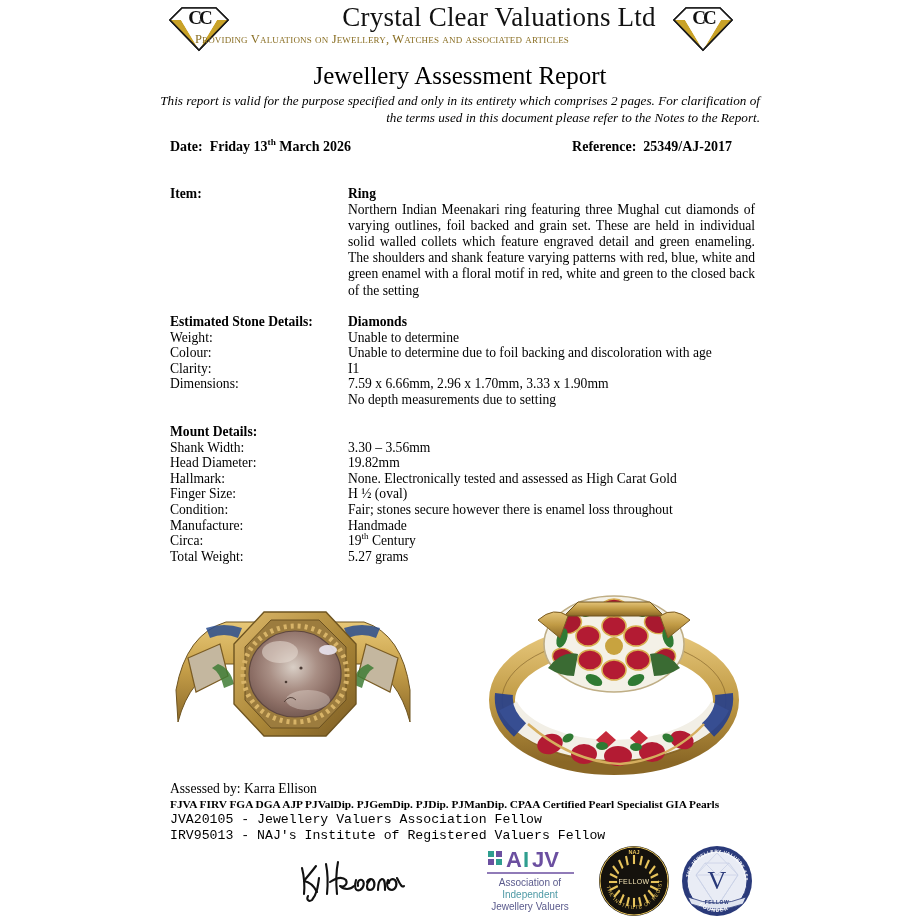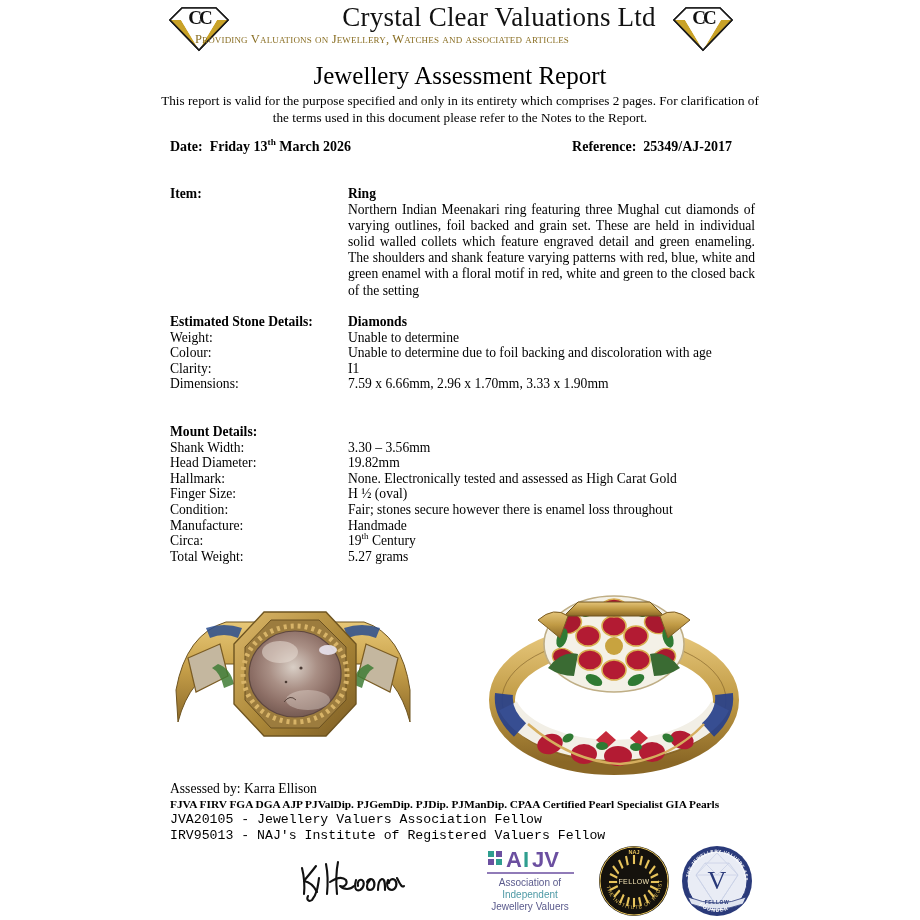--- a/index.html
+++ b/index.html
@@ -63,21 +63,22 @@
     width: 920px;
     text-align: center;
     font-size: 25px;
     font-weight: normal;
     color: #000;
   }
   .doc-note {
     position: absolute;
     left: 160px; top: 92px;
     width: 600px;
-    text-align: center;
+    text-align: right;
+    font-style: italic;
     font-size: 13.2px;
     line-height: 17px;
   }
 
   
   .meta-row {
     position: absolute;
     left: 170px; top: 139px;
     width: 562px;
     font-size: 14px;
@@ -251,20 +252,24 @@
     <span class="label">Colour:</span>
     <span class="value">Unable to determine due to foil backing and discoloration with age</span>
   </div>
   <div class="row">
     <span class="label">Clarity:</span>
     <span class="value">I1</span>
   </div>
   <div class="row">
     <span class="label">Dimensions:</span>
     <span class="value">7.59 x 6.66mm, 2.96 x 1.70mm, 3.33 x 1.90mm</span>
+  </div>
+  <div class="row">
+    <span class="label"></span>
+    <span class="value">No depth measurements due to setting</span>
   </div>
 </div>
 
 <div class="section sec-mount">
   <div class="row">
     <span class="label b">Mount Details:</span>
   </div>
   <div class="row">
     <span class="label">Shank Width:</span>
     <span class="value">3.30 – 3.56mm</span>

